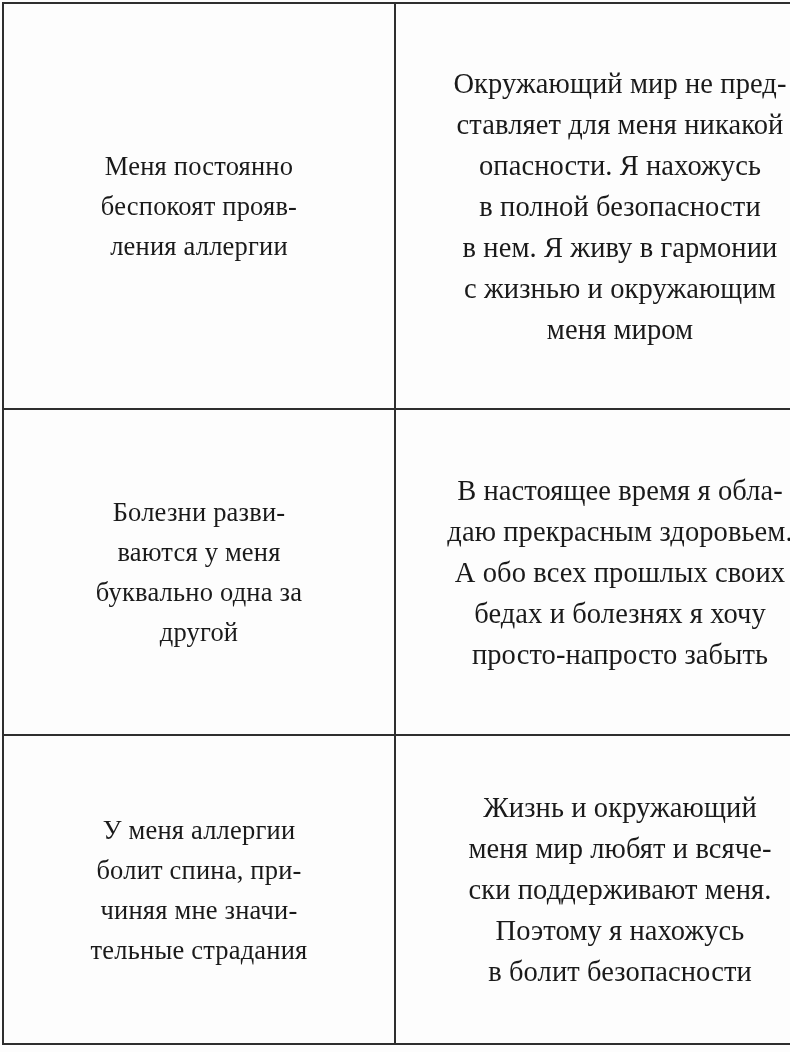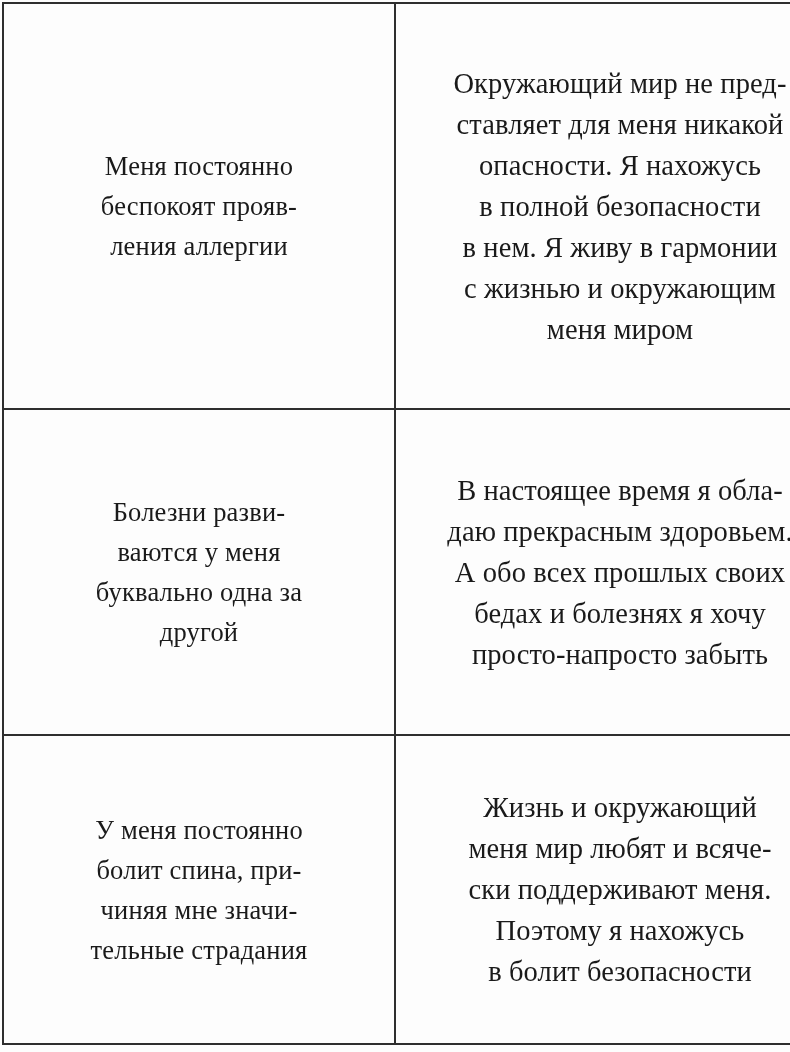--- a/index.html
+++ b/index.html
@@ -110,21 +110,21 @@
           <span class="cell-text">В настоящее время я обла-
 даю прекрасным здоровьем.
 А обо всех прошлых своих
 бедах и болезнях я хочу
 просто-напросто забыть</span>
         </td>
       </tr>
 
       <tr class="row-4">
         <td class="col-problem">
-          <span class="cell-text">У меня постоянно
+          <span class="cell-text">У меня аллергии
 болит спина, при-
 чиняя мне значи-
 тельные страдания</span>
         </td>
         <td class="col-affirmation">
           <span class="cell-text">Жизнь и окружающий
 меня мир любят и всяче-
 ски поддерживают меня.
 Поэтому я нахожусь
 в болит безопасности</span>

